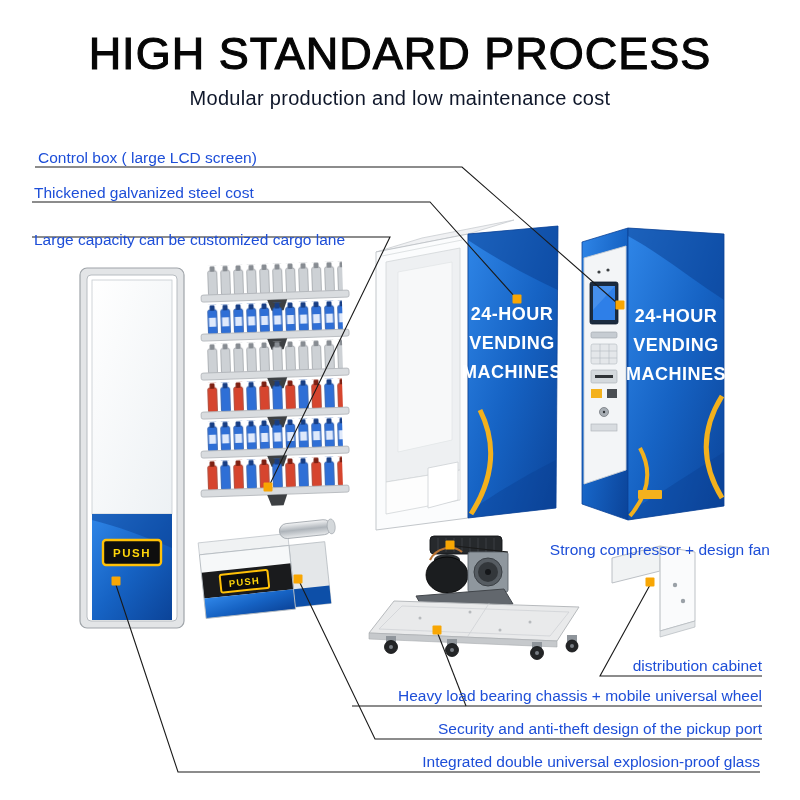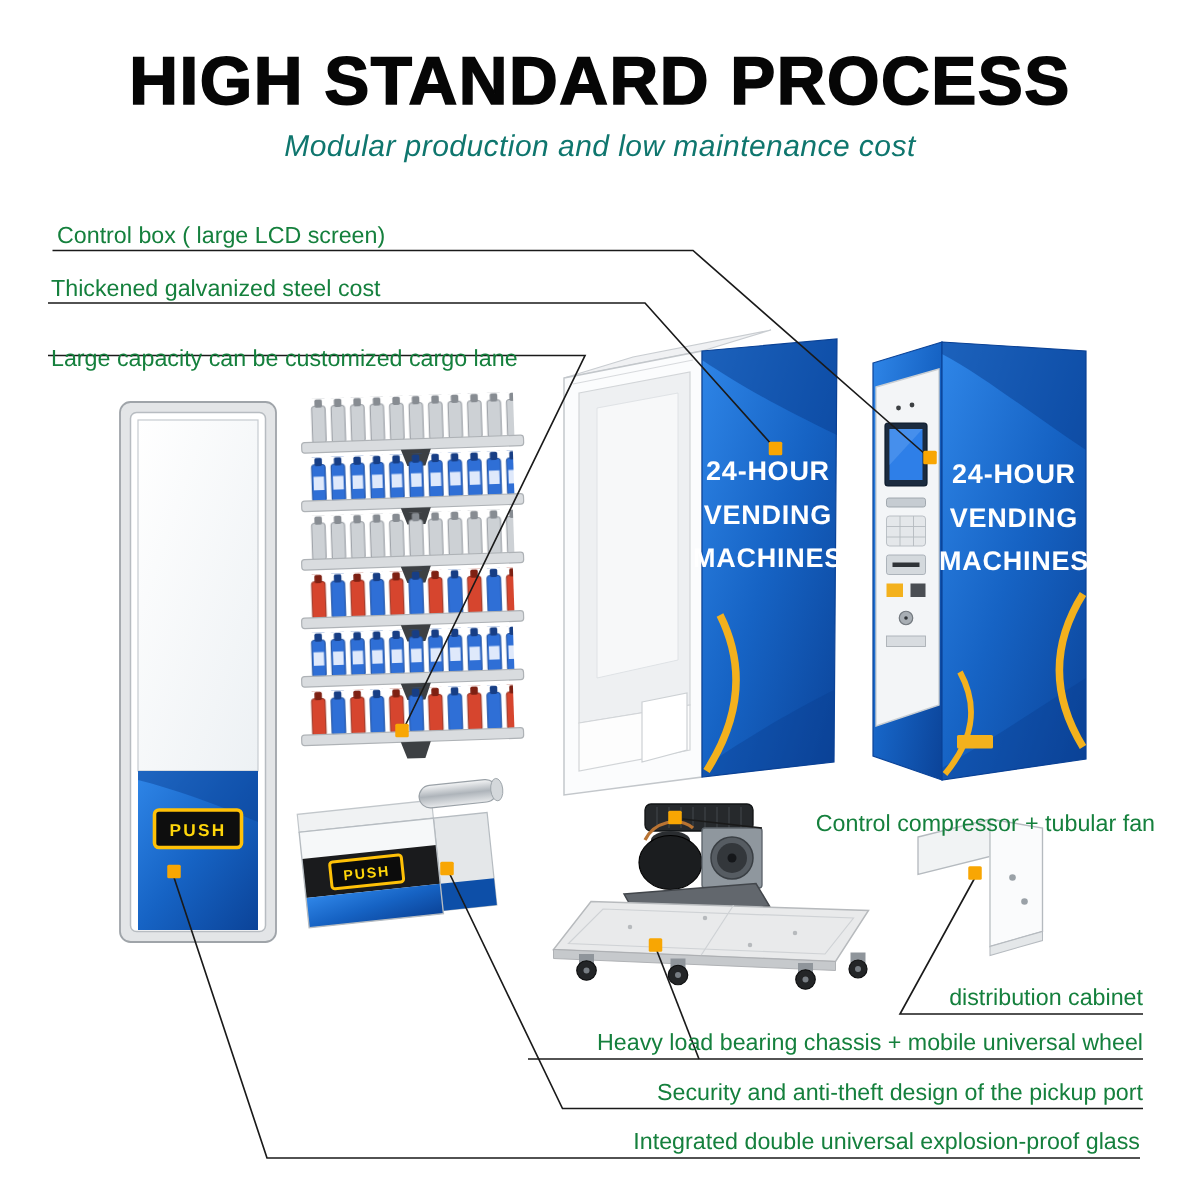--- a/index.html
+++ b/index.html
@@ -2,26 +2,26 @@
 <html><head>
 <meta charset="utf-8">
 <style>
   html,body { margin:0; padding:0; background:#ffffff; }
   .canvas {
     position:relative; width:800px; height:800px; background:#ffffff;
     font-family:"Liberation Sans", sans-serif; overflow:hidden;
   }
   .hdr { position:absolute; top:28px; left:0; width:100%; text-align:center; z-index:3; }
   .title {
-    margin:0; font-size:45px; font-weight:700; color:#060606; letter-spacing:1px;
+    margin:0; font-size:45px; font-weight:400; color:#060606; letter-spacing:1px;
     -webkit-text-stroke:1.1px #060606;
   }
-  .subtitle { margin-top:7px; font-size:20px; color:#0f766e; letter-spacing:0.3px;font-style:italic; }
+  .subtitle { margin-top:7px; font-size:20px; color:#0f172a; letter-spacing:0.3px; }
   .callout {
-    position:absolute; font-size:15.5px; color:#15803d; white-space:nowrap; z-index:3;
+    position:absolute; font-size:15.5px; color:#1d4ed8; white-space:nowrap; z-index:3;
   }
   svg.scene { position:absolute; left:0; top:0; z-index:1; }
   .scene text { font-family:"Liberation Sans", sans-serif; }
   .banner { font-size:18px; font-weight:bold; fill:#ffffff; letter-spacing:0.5px; }
   .push-text { font-weight:bold; fill:#ffd60a; }
 </style>
 </head>
 <body>
 
 <div class="canvas">
@@ -269,19 +269,19 @@
       <rect x="293.5" y="574.5" width="9" height="9" rx="1"></rect>
       <rect x="432.5" y="625.5" width="9" height="9" rx="1"></rect>
       <rect x="645.5" y="577.5" width="9" height="9" rx="1"></rect>
       <rect x="111.5" y="576.5" width="9" height="9" rx="1"></rect>
     </g>
   </svg>
 
   <div class="callout" style="left:38px; top:149px">Control box ( large LCD screen)</div>
   <div class="callout" style="left:34px; top:184px">Thickened galvanized steel cost</div>
   <div class="callout" style="left:34px; top:231px">Large capacity can be customized cargo lane</div>
-  <div class="callout" style="right:30px; top:541px">Control compressor + tubular fan</div>
+  <div class="callout" style="right:30px; top:541px">Strong compressor + design fan</div>
   <div class="callout" style="right:38px; top:657px">distribution cabinet</div>
   <div class="callout" style="right:38px; top:720px">Security and anti-theft design of the pickup port</div>
   <div class="callout" style="right:38px; top:687px">Heavy load bearing chassis + mobile universal wheel</div>
   <div class="callout" style="right:40px; top:753px">Integrated double universal explosion-proof glass</div>
 
 </div>
 
 </body></html>

